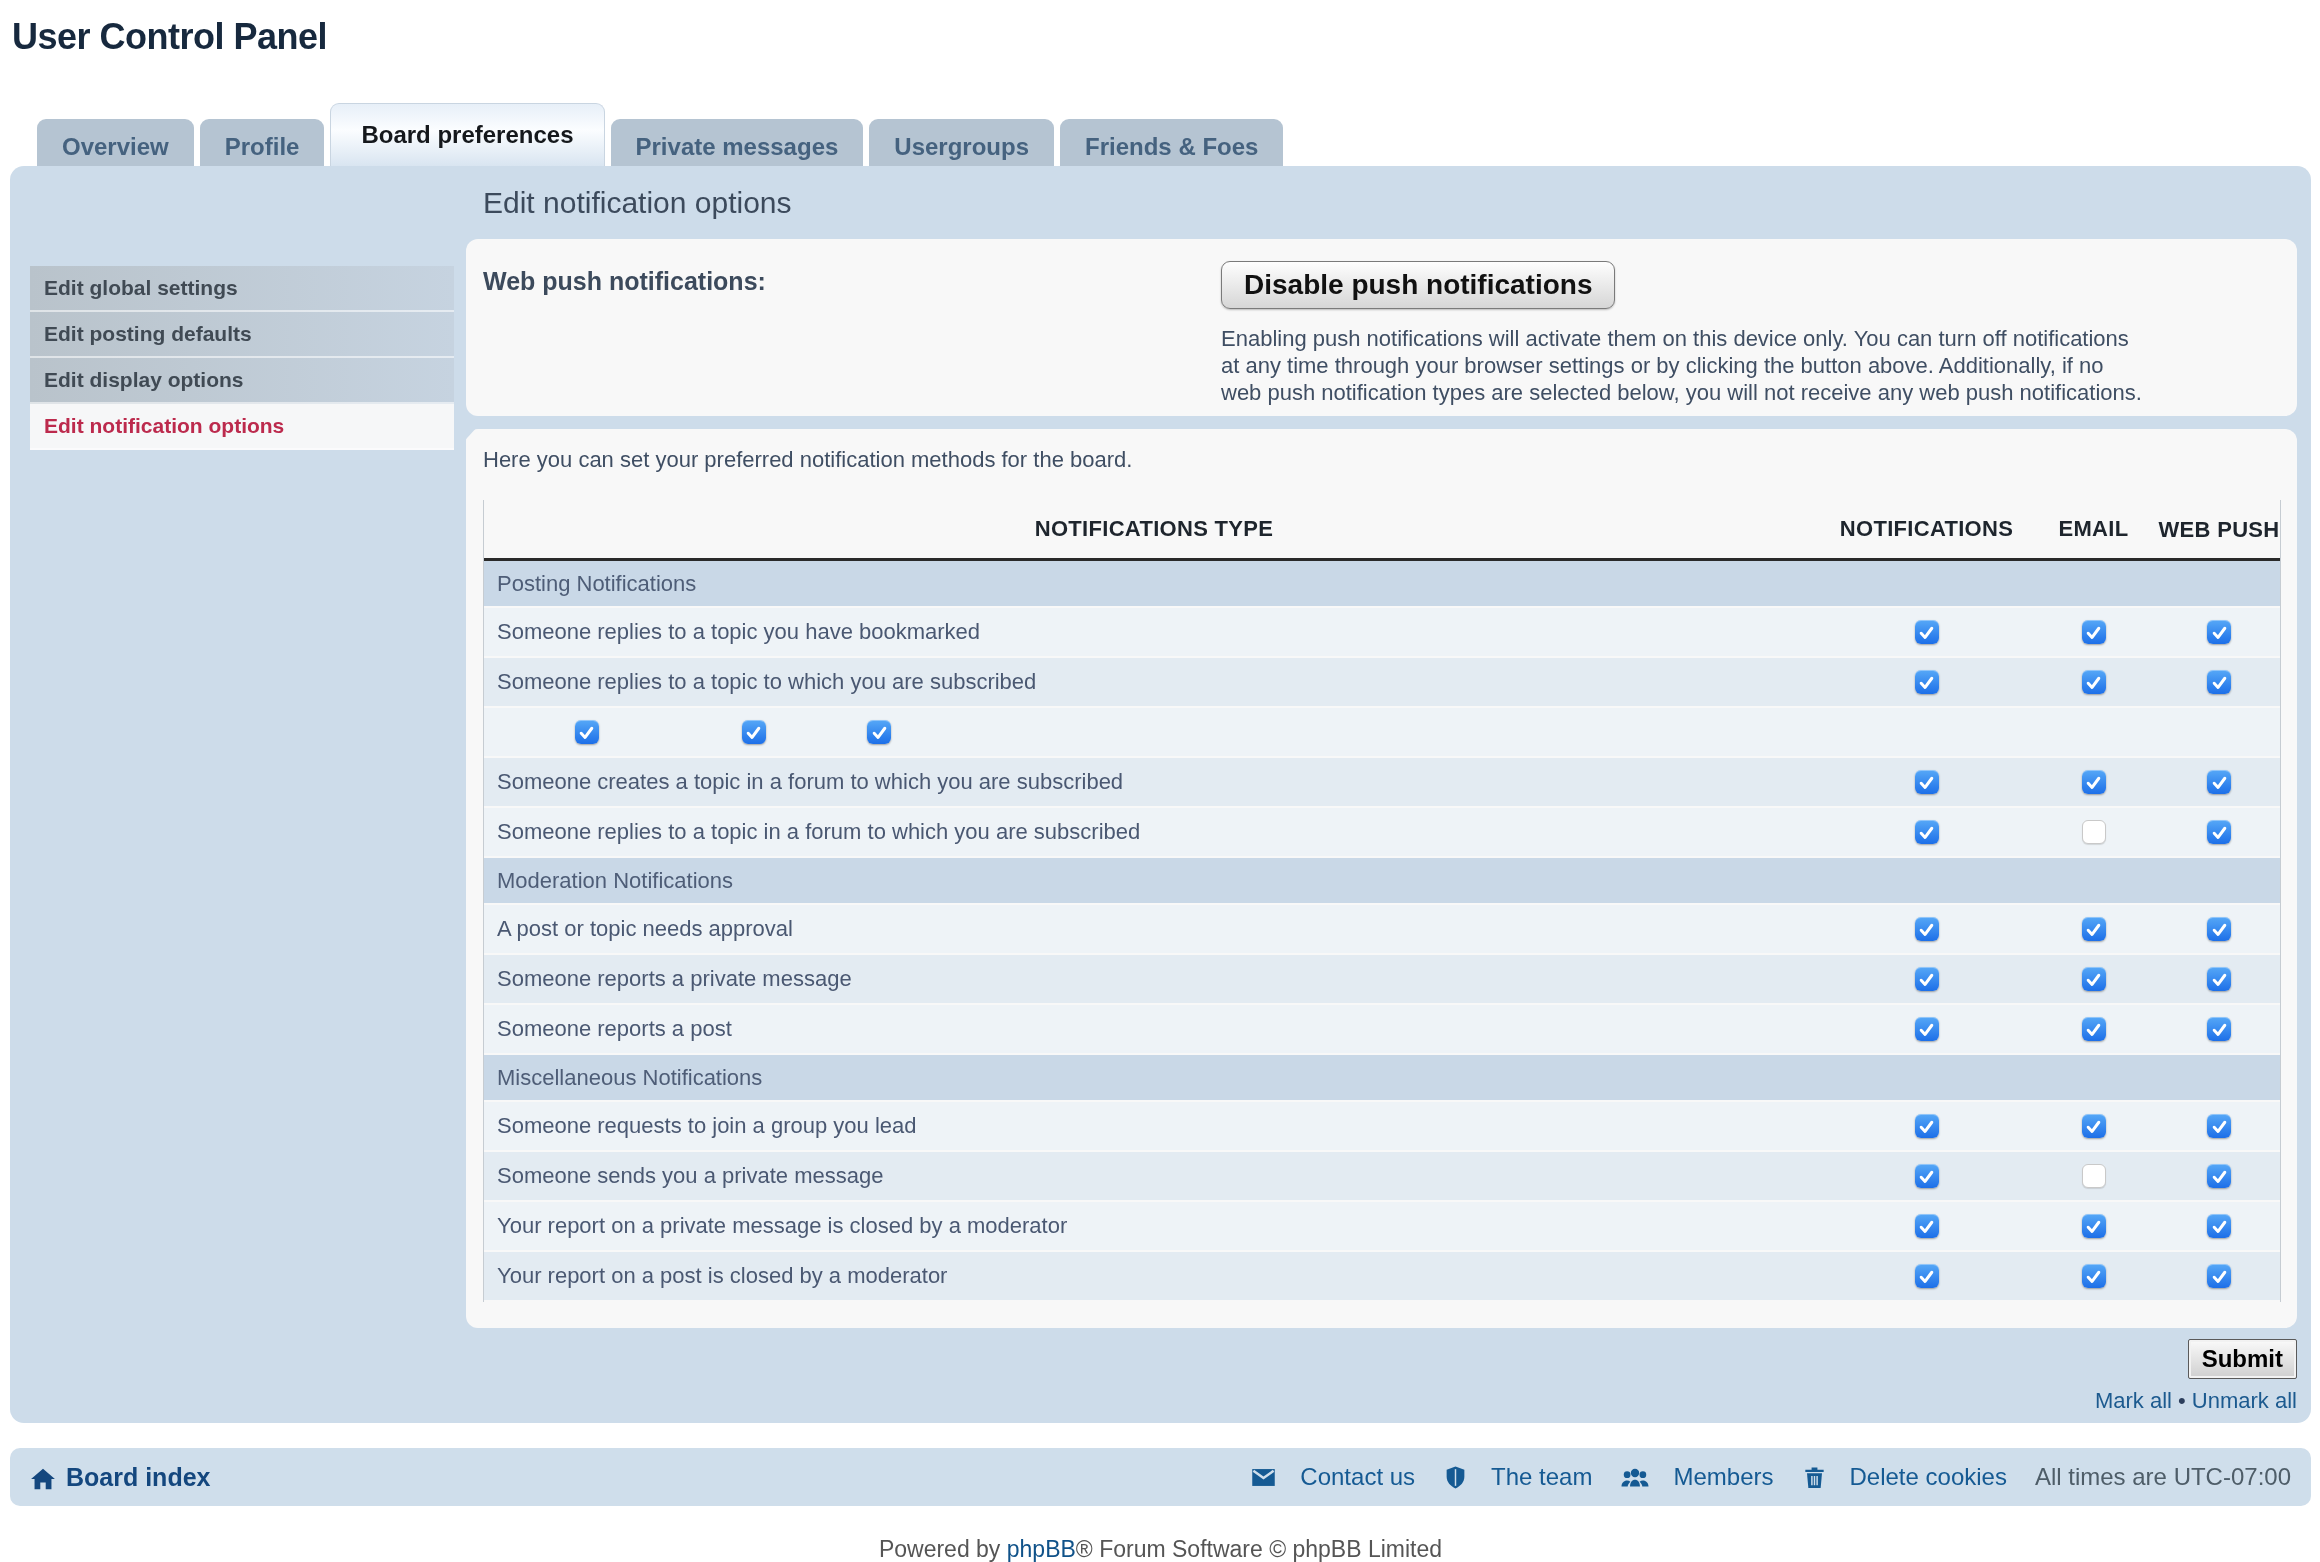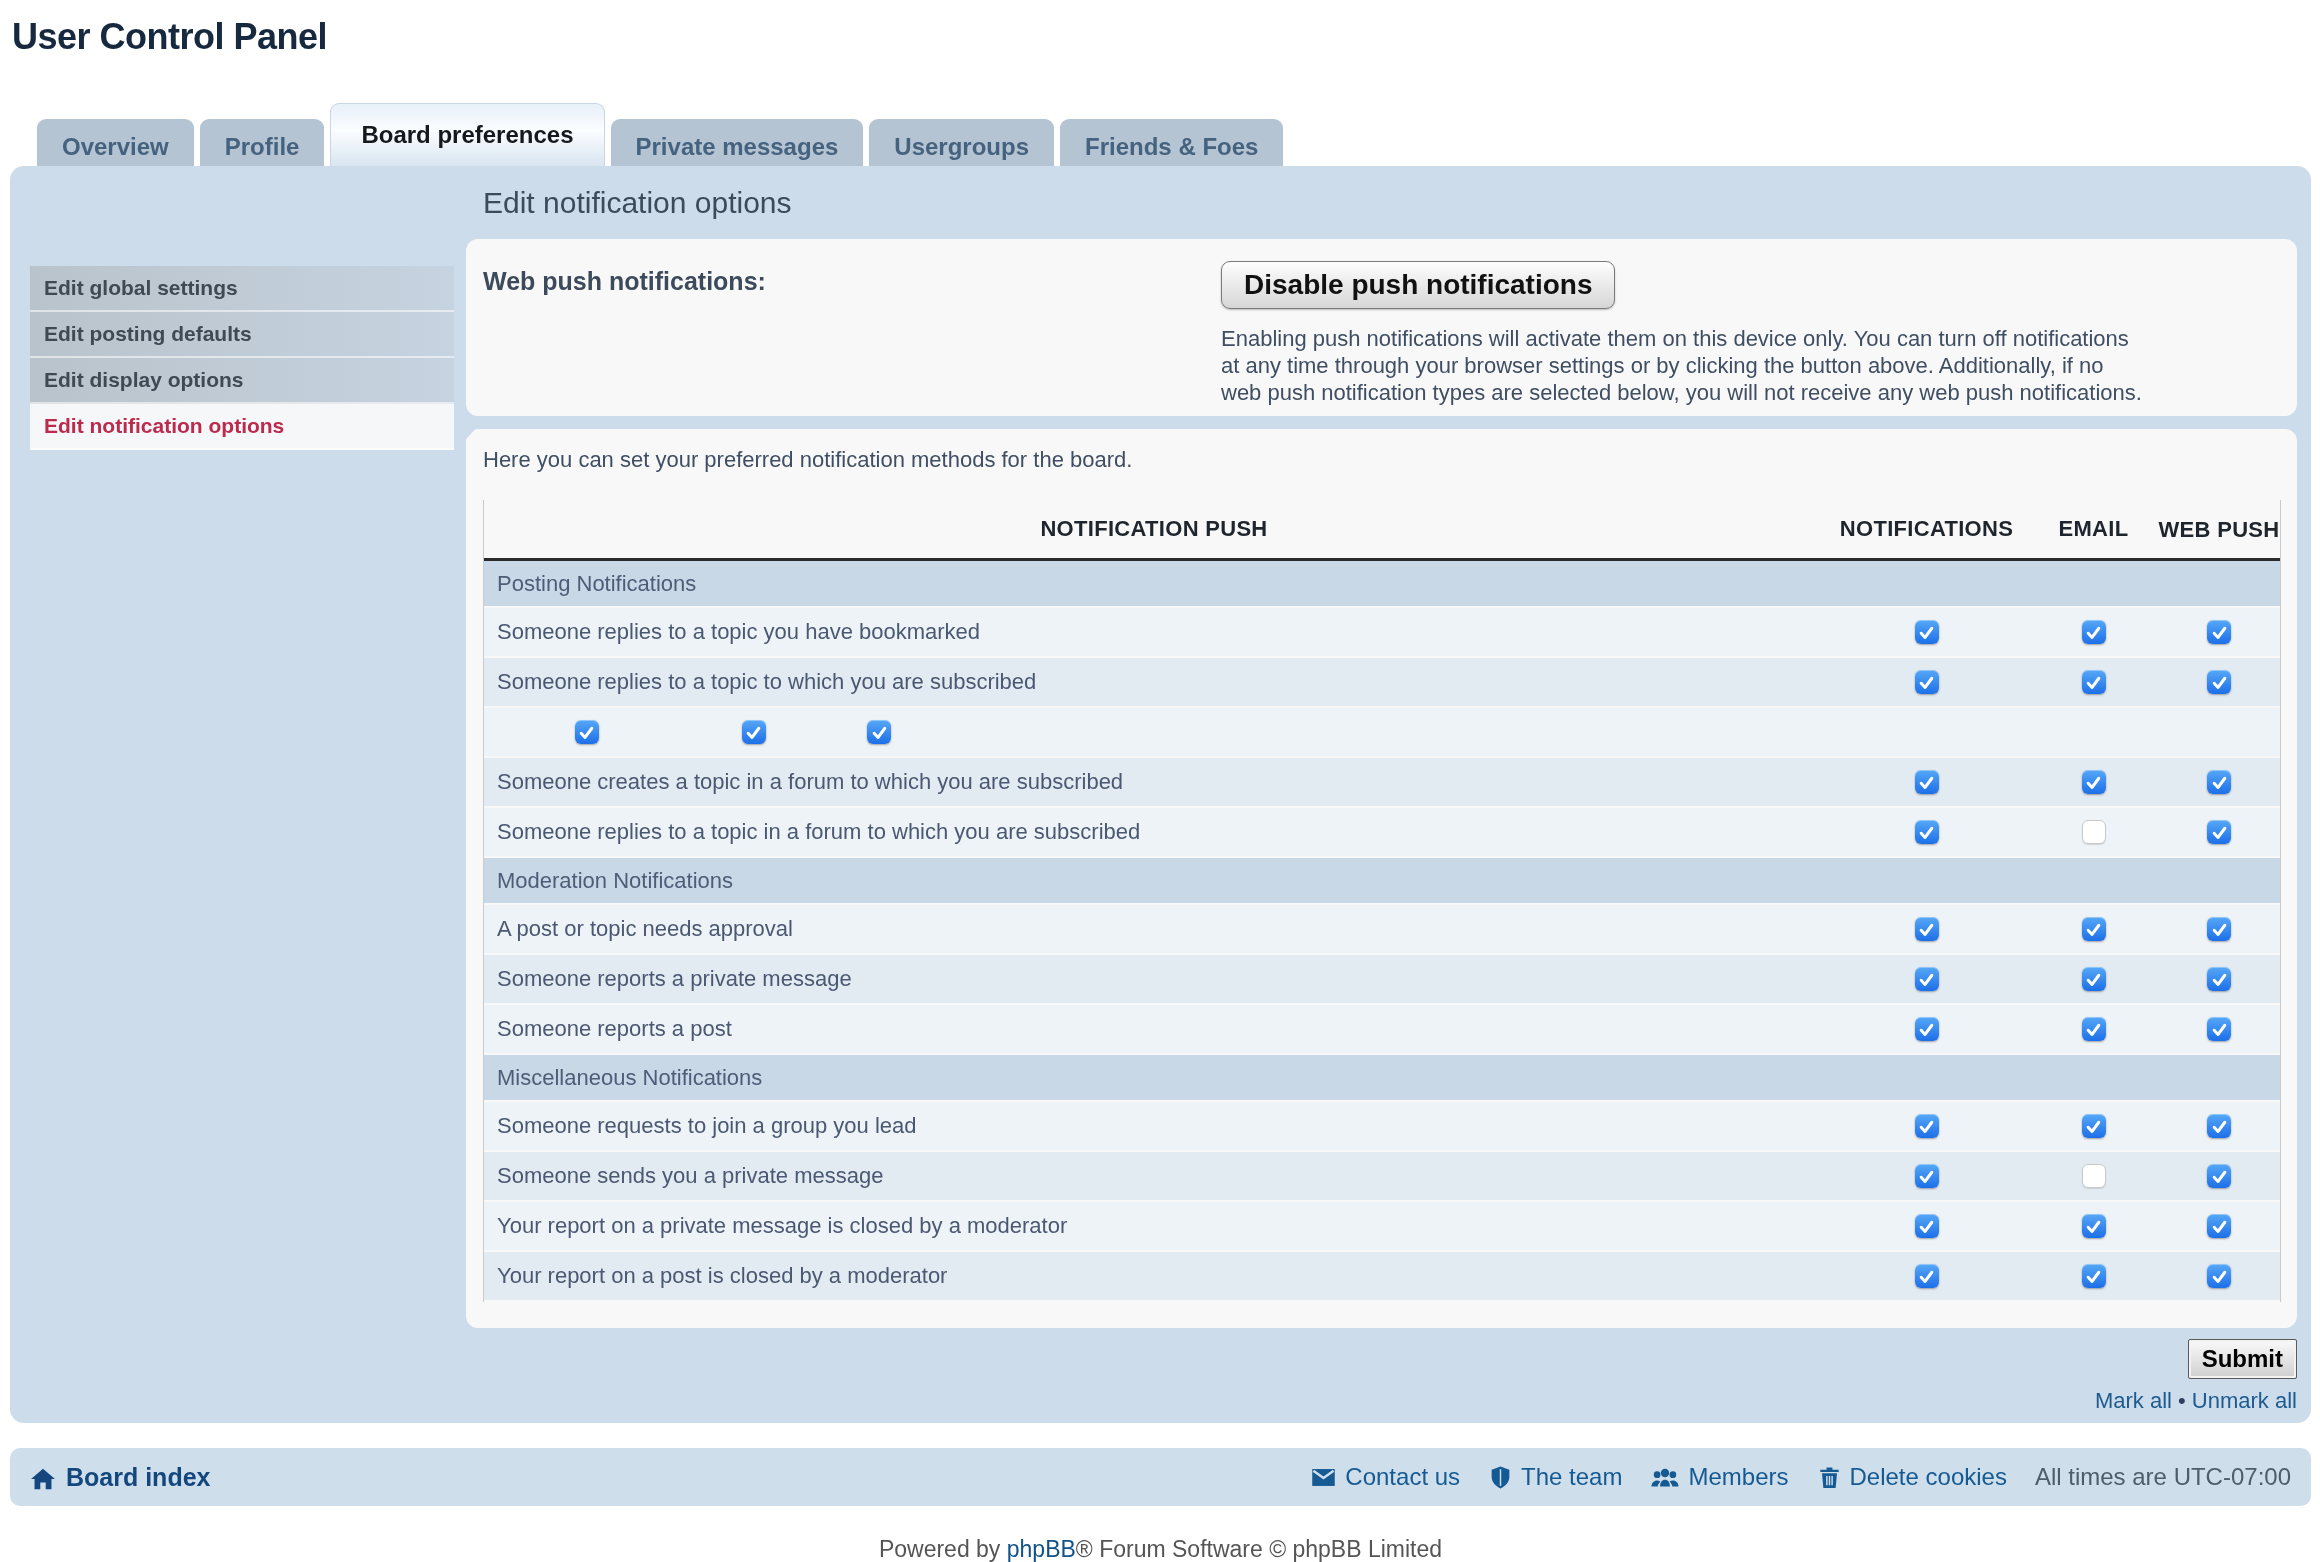--- a/index.html
+++ b/index.html
@@ -139,21 +139,21 @@
   .footer-bar{
     margin:25px 10px 0;height:58px;background:var(--footer-bar-blue);
     border-radius:10px;display:flex;align-items:center;padding:0 20px;
   }
   .board-index{
     display:flex;align-items:flex-end;gap:10px;
     font-size:25px;font-weight:700;color:#14477e;text-decoration:none;cursor:pointer;
   }
   .f-right{margin-left:auto;display:flex;align-items:center;gap:28px;}
   .f-link{
-    display:flex;align-items:center;gap:8px;font-size:24px;
+    display:flex;align-items:center;gap:23px;font-size:24px;
     color:var(--link-blue);text-decoration:none;cursor:pointer;
   }
   .f-link svg,.board-index svg{display:block;}
   .tz{font-size:24px;color:#4e5d68;}
   .powered{
     margin-top:30px;text-align:center;font-size:23px;color:#555;
   }
   .powered a{color:#105289;text-decoration:none;cursor:pointer;}
 </style>
 </head>
@@ -188,21 +188,21 @@
         <p class="push-desc">Enabling push notifications will activate them on this device only. You can turn off notifications
 at any time through your browser settings or by clicking the button above. Additionally, if no
 web push notification types are selected below, you will not receive any web push notifications.</p>
       </div>
     </div>
 
     <div class="box table-box">
       <p class="table-intro">Here you can set your preferred notification methods for the board.</p>
       <div class="ntable">
         <div class="thead">
-          <div class="c-type">NOTIFICATION PUSH</div>
+          <div class="c-type">NOTIFICATIONS TYPE</div>
           <div class="c-notif">NOTIFICATIONS</div>
           <div class="c-email">EMAIL</div>
           <div class="c-push">WEB PUSH</div>
         </div>
         <div id="tbody">
             <div class="sec-row">
               <div class="sec-label">Posting Notifications</div>
             </div>
             <div class="data-row">
               <div class="row-label">Someone replies to a topic you have bookmarked</div>

